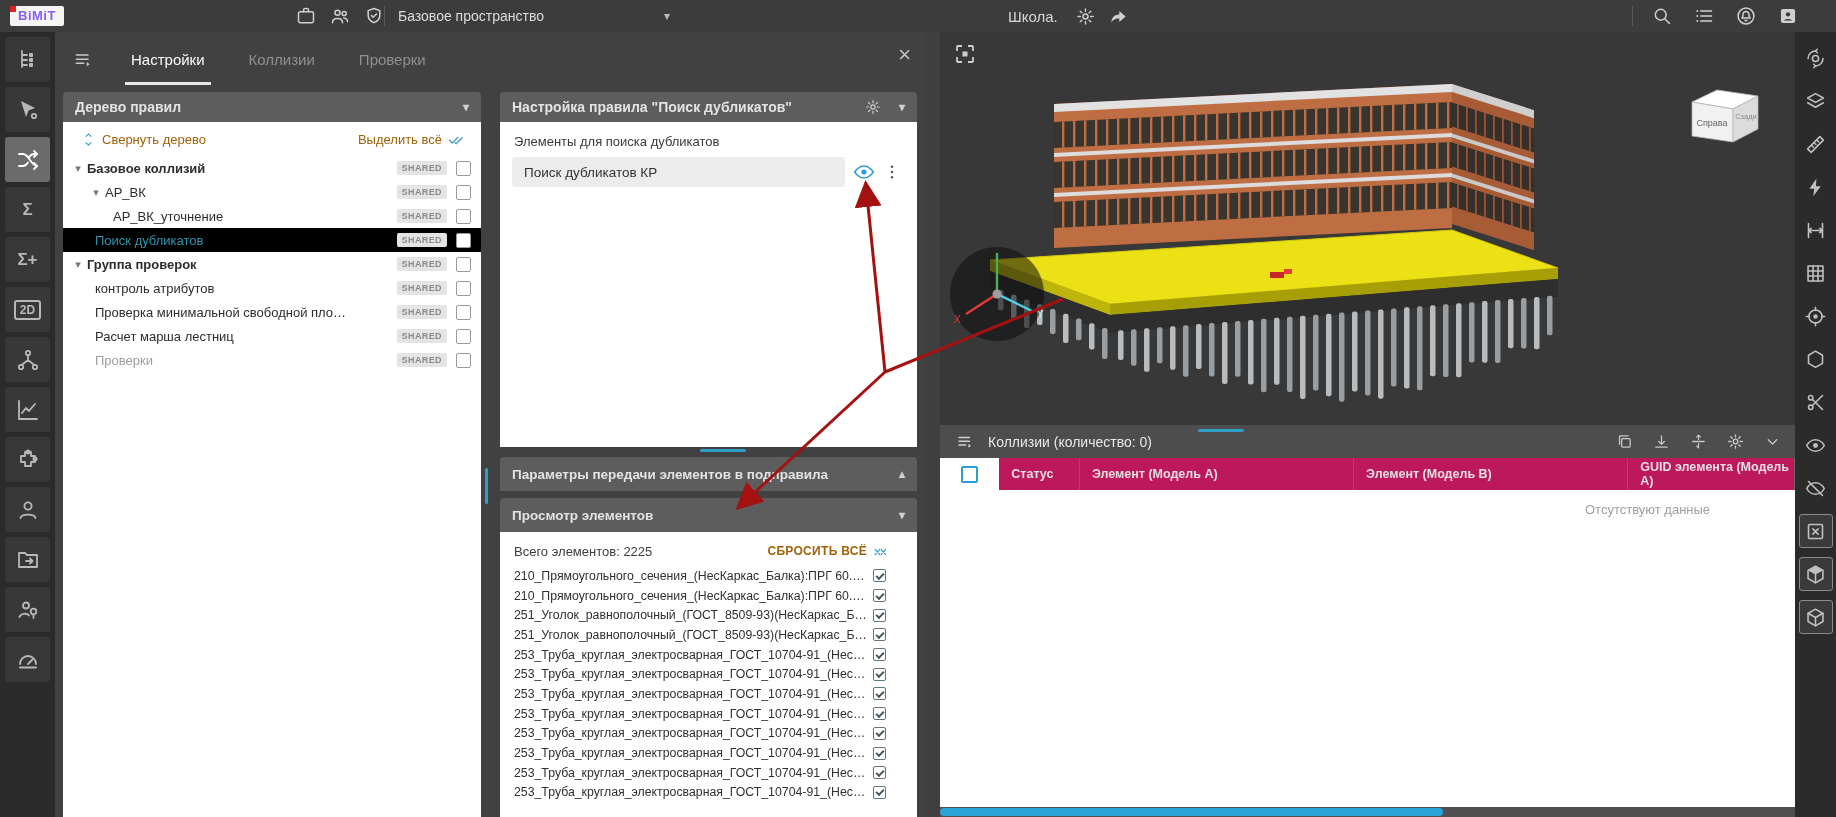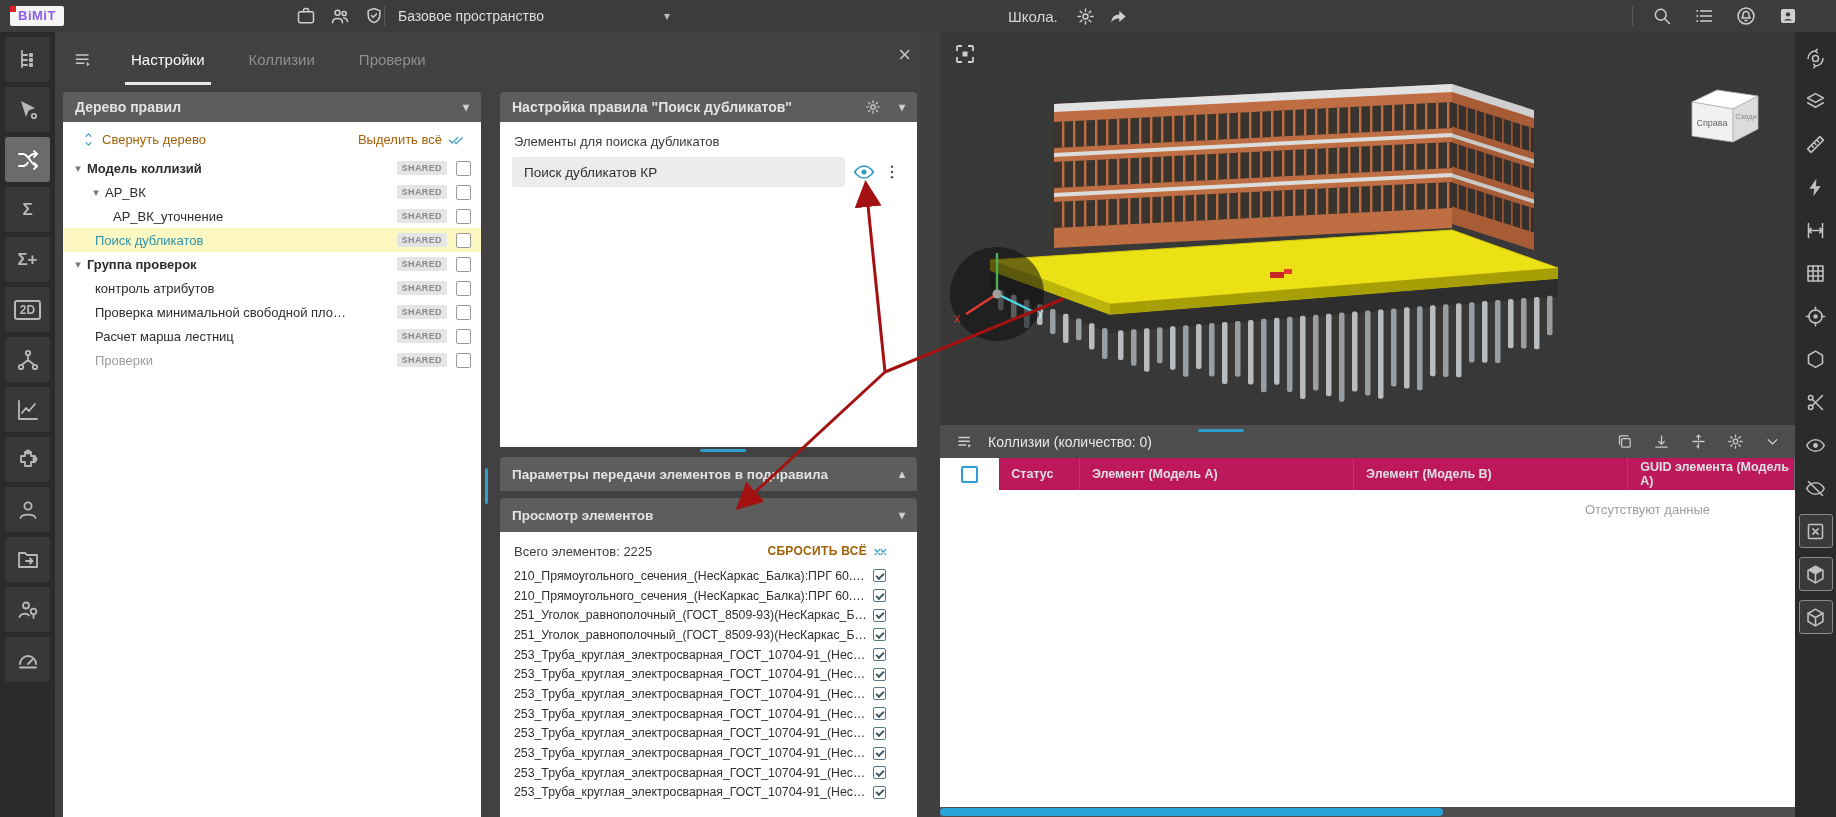--- a/index.html
+++ b/index.html
@@ -40,21 +40,21 @@
   .panel-header .hdr-caret { position:absolute; right:12px; color:#cfcfcf; font-size:12px; cursor:pointer; }
   .panel-header .hdr-gear { position:absolute; right:36px; color:#cfcfcf; cursor:pointer; }
   
   #tree-header { left:8px; top:60px; width:418px; height:30px; }
   #tree-body { position:absolute; left:8px; top:90px; width:418px; height:695px; background:#fff; overflow:hidden; }
   #tree-controls { display:flex; align-items:center; height:34px; padding:0 10px 0 12px; }
   .link { color:#a16207; font-size:13px; cursor:pointer; }
   #tree-controls .spacer { flex:1; }
   #collapse-ic, #selectall-ic { color:#3f9ec4; margin:0 6px; }
   .tree-row { display:flex; align-items:center; height:24px; font-size:13px; color:#2d2d2d; position:relative; }
-  .tree-row.selected { background:#fef9c3; color:#2e93ad; }
+  .tree-row.selected { background:#000000; color:#2e93ad; }
   .tree-row.disabled .t-label { color:#9e9e9e; }
   .tree-row .t-caret { width:18px; text-align:center; color:#777; font-size:11px; cursor:pointer; flex:none; }
   .tree-row .t-label { white-space:nowrap; overflow:hidden; text-overflow:ellipsis; max-width:260px; }
   .tree-row.bold .t-label { font-weight:bold; }
   .tree-row .t-spacer { flex:1; }
   .badge { background:#e4e4e4; color:#8a8a8a; font-size:9px; font-weight:bold; border-radius:2px; padding:2px 5px; letter-spacing:.4px; flex:none; }
   .cb { width:15px; height:15px; border:1.6px solid #9a9a9a; border-radius:2px; background:#fff; margin:0 10px 0 9px; flex:none; position:relative; cursor:pointer; }
   .cb.checked { border-color:#5f7682; }
   .cb.checked::after { content:""; position:absolute; left:2.5px; top:3px; width:7px; height:3.5px; border-left:2px solid #44565f; border-bottom:2px solid #44565f; transform:rotate(-45deg); }
   #tree-scroll-hint { position:absolute; left:430px; top:436px; width:3px; height:36px; background:#2f9ec9; border-radius:2px; }
@@ -301,21 +301,21 @@
             <svg class="ic" width="17" height="17" viewBox="0 0 24 24" fill="none" stroke="currentColor" stroke-width="1.8" stroke-linecap="round" stroke-linejoin="round">
               <path d="M2 13l4 4L14 9"></path>
               <path d="M10 16.5l1.5 1.5L20 9.5"></path>
             </svg>
           </span>
       </div>
       <div id="tree-rows">
           <div class="tree-row bold">
             <span style="width:6px;flex:none"></span>
             <span class="t-caret">▾</span>
-            <span class="t-label">Модель коллизий</span>
+            <span class="t-label">Базовое коллизий</span>
             <span class="t-spacer"></span>
             <span class="badge">SHARED</span>
             <span class="cb"></span>
           </div>
           <div class="tree-row">
             <span style="width:24px;flex:none"></span>
             <span class="t-caret">▾</span>
             <span class="t-label">АР_ВК</span>
             <span class="t-spacer"></span>
             <span class="badge">SHARED</span>

